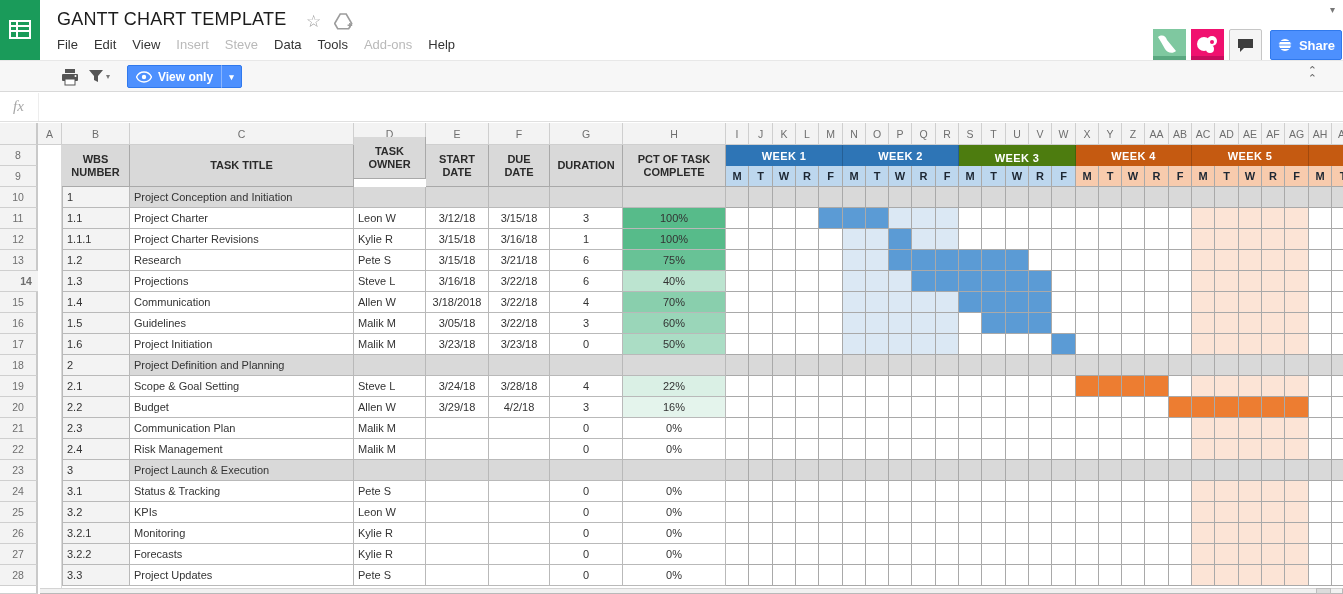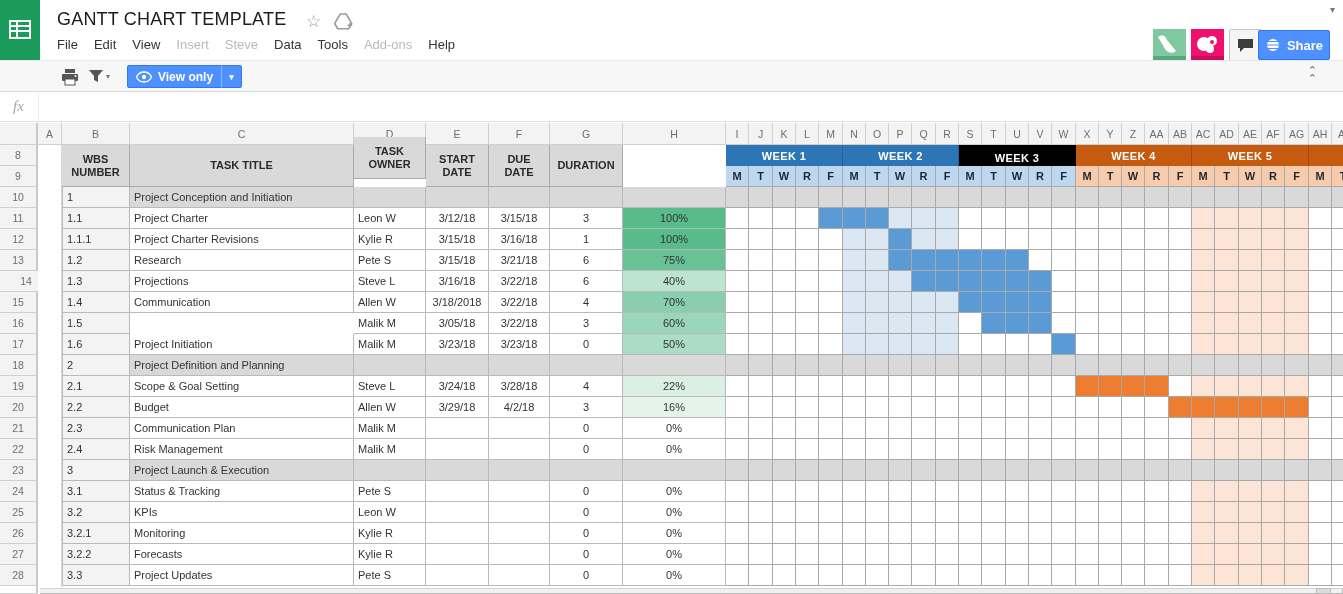--- a/index.html
+++ b/index.html
@@ -105,21 +105,21 @@
             <circle cx="21" cy="12" r="5" fill="#fff"></circle>
             <circle cx="19" cy="20" r="4" fill="#fff"></circle>
             <circle cx="21" cy="13" r="2" fill="#f0116f"></circle>
           </svg>
       </div>
       <div id="comment-btn" style="left:76px;">
         <svg width="31" height="31" style="margin:0 auto;">
             <path d="M8 9h15v9H14l-4 4v-4H8z" fill="#3d3d3d"></path>
           </svg>
       </div>
-      <div id="share-btn" style="left:105px;">
+      <div id="share-btn" style="left:117px;">
         <svg width="16" height="16" viewBox="0 0 16 16">
             <circle cx="8" cy="8" r="6.5" fill="#fff"></circle>
             <path d="M8 1.5a6.5 6.5 0 000 13M8 1.5a6.5 6.5 0 010 13M1.5 8h13M2.7 4.5h10.6M2.7 11.5h10.6" stroke="#4d90fe" stroke-width="1.1" fill="none"></path>
           </svg>
         <span>Share</span>
       </div>
     </div>
   </div>
 
   <div id="toolbar">
@@ -190,21 +190,21 @@
       <div class="hdr-box" style="left: 1262px; top: 0px; width: 23px; height: 22px;">AF</div>
       <div class="hdr-box" style="left: 1285px; top: 0px; width: 24px; height: 22px;">AG</div>
       <div class="hdr-box" style="left: 1309px; top: 0px; width: 23px; height: 22px;">AH</div>
       <div class="hdr-box" style="left: 1332px; top: 0px; width: 23px; height: 22px;">AI</div>
       <div class="hdr-box" style="left: 0px; top: 22px; width: 38px; height: 21px; border-right: 2px solid rgb(201, 201, 201);">8</div>
       <div class="hdr-box" style="left: 0px; top: 43px; width: 38px; height: 21px; border-right: 2px solid rgb(201, 201, 201);">9</div>
       <div class="hdr-box" style="left: 0px; top: 64px; width: 38px; height: 21px; border-right: 2px solid rgb(201, 201, 201);">10</div>
       <div class="hdr-box" style="left: 0px; top: 85px; width: 38px; height: 21px; border-right: 2px solid rgb(201, 201, 201);">11</div>
       <div class="hdr-box" style="left: 0px; top: 106px; width: 38px; height: 21px; border-right: 2px solid rgb(201, 201, 201);">12</div>
       <div class="hdr-box" style="left: 0px; top: 127px; width: 38px; height: 21px; border-right: 2px solid rgb(201, 201, 201);">13</div>
-      <div class="hdr-box" style="left: 0px; top: 148px; width: 54px; height: 21px; border-right: 2px solid rgb(201, 201, 201);">14</div>
+      <div class="hdr-box" style="left: 0px; top: 148px; width: 54px; height: 21px; border-right: 2px solid rgb(201, 201, 201); font-weight: bold;">14</div>
       <div class="hdr-box" style="left: 0px; top: 169px; width: 38px; height: 21px; border-right: 2px solid rgb(201, 201, 201);">15</div>
       <div class="hdr-box" style="left: 0px; top: 190px; width: 38px; height: 21px; border-right: 2px solid rgb(201, 201, 201);">16</div>
       <div class="hdr-box" style="left: 0px; top: 211px; width: 38px; height: 21px; border-right: 2px solid rgb(201, 201, 201);">17</div>
       <div class="hdr-box" style="left: 0px; top: 232px; width: 38px; height: 21px; border-right: 2px solid rgb(201, 201, 201);">18</div>
       <div class="hdr-box" style="left: 0px; top: 253px; width: 38px; height: 21px; border-right: 2px solid rgb(201, 201, 201);">19</div>
       <div class="hdr-box" style="left: 0px; top: 274px; width: 38px; height: 21px; border-right: 2px solid rgb(201, 201, 201);">20</div>
       <div class="hdr-box" style="left: 0px; top: 295px; width: 38px; height: 21px; border-right: 2px solid rgb(201, 201, 201);">21</div>
       <div class="hdr-box" style="left: 0px; top: 316px; width: 38px; height: 21px; border-right: 2px solid rgb(201, 201, 201);">22</div>
       <div class="hdr-box" style="left: 0px; top: 337px; width: 38px; height: 21px; border-right: 2px solid rgb(201, 201, 201);">23</div>
       <div class="hdr-box" style="left: 0px; top: 358px; width: 38px; height: 21px; border-right: 2px solid rgb(201, 201, 201);">24</div>
@@ -213,23 +213,24 @@
       <div class="hdr-box" style="left: 0px; top: 421px; width: 38px; height: 21px; border-right: 2px solid rgb(201, 201, 201);">27</div>
       <div class="hdr-box" style="left: 0px; top: 442px; width: 38px; height: 21px; border-right: 2px solid rgb(201, 201, 201);">28</div>
       <div class="hdr-box" style="left: 0px; top: 463px; width: 38px; height: 8px; border-right: 2px solid rgb(201, 201, 201); background: rgb(255, 255, 255);"></div>
       <div class="cell" style="left: 38px; top: 22px; width: 24px; height: 449px; border-right: 1px solid rgb(217, 217, 217); border-bottom: none; background: rgb(255, 255, 255);"></div>
       <div class="cell thead" style="left: 62px; top: 22px; width: 68px; height: 42px; white-space: normal; align-items: center; padding: 0px 4px;">WBS NUMBER</div>
       <div class="cell thead" style="left: 130px; top: 22px; width: 224px; height: 42px; white-space: normal; align-items: center; padding: 0px 4px;">TASK TITLE</div>
       <div class="cell thead" style="left: 354px; top: 14px; width: 72px; height: 42px; white-space: normal; align-items: center; padding: 8px 4px;">TASK OWNER</div>
       <div class="cell thead" style="left: 426px; top: 22px; width: 63px; height: 42px; white-space: normal; align-items: center; padding: 0px 4px;">START DATE</div>
       <div class="cell thead" style="left: 489px; top: 22px; width: 61px; height: 42px; white-space: normal; align-items: center; padding: 0px 4px;">DUE DATE</div>
       <div class="cell thead" style="left: 550px; top: 22px; width: 73px; height: 42px; white-space: normal; align-items: center; padding: 0px 4px;">DURATION</div>
+      <div class="cell thead" style="left: 623px; top: 22px; width: 103px; height: 42px; white-space: normal; align-items: center; padding: 0px 4px;">PCT OF TASK COMPLETE</div>
       <div class="weekband" style="left: 726px; top: 22px; width: 117px; height: 21px; background: rgb(46, 117, 182);">WEEK 1</div>
       <div class="weekband" style="left: 843px; top: 22px; width: 116px; height: 21px; background: rgb(46, 117, 182);">WEEK 2</div>
-      <div class="weekband" style="left: 959px; top: 22px; width: 117px; height: 26px; background: #000000;">WEEK 3</div>
+      <div class="weekband" style="left: 959px; top: 22px; width: 117px; height: 26px; background: #4d7c0f;">WEEK 3</div>
       <div class="weekband" style="left: 1076px; top: 22px; width: 116px; height: 21px; background: rgb(197, 90, 17);">WEEK 4</div>
       <div class="weekband" style="left: 1192px; top: 22px; width: 117px; height: 21px; background: rgb(197, 90, 17);">WEEK 5</div>
       <div class="weekband" style="left: 1309px; top: 22px; width: 117px; height: 21px; background: rgb(197, 90, 17);">WEEK 6</div>
       <div class="cell gcell dayhdr" style="left: 726px; top: 43px; width: 23px; height: 21px; background: rgb(189, 215, 238); font-weight: bold;">M</div>
       <div class="cell gcell dayhdr" style="left: 749px; top: 43px; width: 24px; height: 21px; background: rgb(189, 215, 238); font-weight: bold;">T</div>
       <div class="cell gcell dayhdr" style="left: 773px; top: 43px; width: 23px; height: 21px; background: rgb(189, 215, 238); font-weight: bold;">W</div>
       <div class="cell gcell dayhdr" style="left: 796px; top: 43px; width: 23px; height: 21px; background: rgb(189, 215, 238); font-weight: bold;">R</div>
       <div class="cell gcell dayhdr" style="left: 819px; top: 43px; width: 24px; height: 21px; background: rgb(189, 215, 238); font-weight: bold;">F</div>
       <div class="cell gcell dayhdr" style="left: 843px; top: 43px; width: 23px; height: 21px; background: rgb(189, 215, 238); font-weight: bold;">M</div>
       <div class="cell gcell dayhdr" style="left: 866px; top: 43px; width: 23px; height: 21px; background: rgb(189, 215, 238); font-weight: bold;">T</div>
@@ -451,20 +452,21 @@
       <div class="cell gcell" style="left: 1145px; top: 169px; width: 24px; height: 21px; background: rgb(255, 255, 255);"></div>
       <div class="cell gcell" style="left: 1169px; top: 169px; width: 23px; height: 21px; background: rgb(255, 255, 255);"></div>
       <div class="cell gcell" style="left: 1192px; top: 169px; width: 23px; height: 21px; background: rgb(252, 228, 214);"></div>
       <div class="cell gcell" style="left: 1215px; top: 169px; width: 24px; height: 21px; background: rgb(252, 228, 214);"></div>
       <div class="cell gcell" style="left: 1239px; top: 169px; width: 23px; height: 21px; background: rgb(252, 228, 214);"></div>
       <div class="cell gcell" style="left: 1262px; top: 169px; width: 23px; height: 21px; background: rgb(252, 228, 214);"></div>
       <div class="cell gcell" style="left: 1285px; top: 169px; width: 24px; height: 21px; background: rgb(252, 228, 214);"></div>
       <div class="cell gcell" style="left: 1309px; top: 169px; width: 23px; height: 21px; background: rgb(255, 255, 255);"></div>
       <div class="cell gcell" style="left: 1332px; top: 169px; width: 23px; height: 21px; background: rgb(255, 255, 255);"></div>
       <div class="cell padl" style="left: 62px; top: 190px; width: 68px; height: 21px; background: rgb(243, 243, 243); border-left: 1px solid rgb(185, 185, 185);">1.5</div>
+      <div class="cell padl" style="left: 130px; top: 190px; width: 224px; height: 21px; background: rgb(255, 255, 255);">Guidelines</div>
       <div class="cell padl" style="left: 354px; top: 190px; width: 72px; height: 21px; background: rgb(255, 255, 255);">Malik M</div>
       <div class="cell center" style="left: 426px; top: 190px; width: 63px; height: 21px; background: rgb(255, 255, 255);">3/05/18</div>
       <div class="cell center" style="left: 489px; top: 190px; width: 61px; height: 21px; background: rgb(255, 255, 255);">3/22/18</div>
       <div class="cell center" style="left: 550px; top: 190px; width: 73px; height: 21px; background: rgb(255, 255, 255);">3</div>
       <div class="cell center" style="left: 623px; top: 190px; width: 103px; height: 21px; background: rgb(154, 214, 185);">60%</div>
       <div class="cell gcell" style="left: 726px; top: 190px; width: 23px; height: 21px; background: rgb(255, 255, 255);"></div>
       <div class="cell gcell" style="left: 749px; top: 190px; width: 24px; height: 21px; background: rgb(255, 255, 255);"></div>
       <div class="cell gcell" style="left: 773px; top: 190px; width: 23px; height: 21px; background: rgb(255, 255, 255);"></div>
       <div class="cell gcell" style="left: 796px; top: 190px; width: 23px; height: 21px; background: rgb(255, 255, 255);"></div>
       <div class="cell gcell" style="left: 819px; top: 190px; width: 24px; height: 21px; background: rgb(255, 255, 255);"></div>

